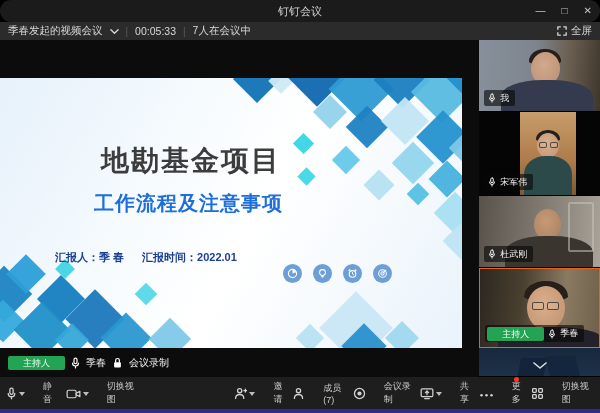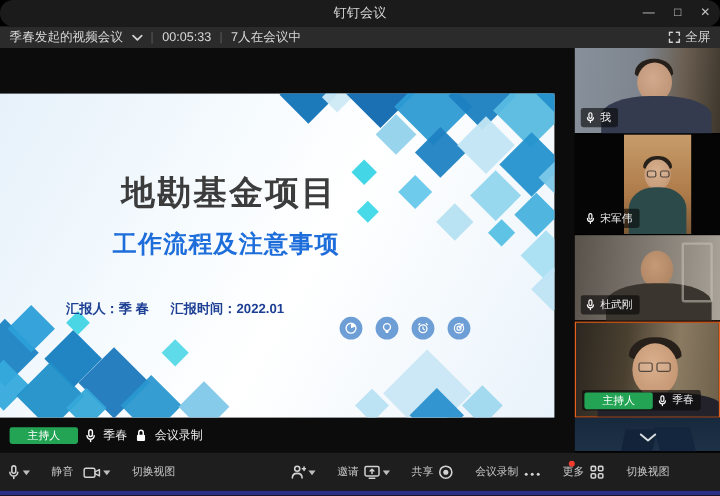--- a/index.html
+++ b/index.html
@@ -312,37 +312,46 @@
               <circle cx="7" cy="4.5" r="2.6"></circle>
               <path d="M2 14 c0-3 2.2-4.8 5-4.8 s5 1.8 5 4.8"></path>
               <path d="M12.2 4.5 h3.6 M14 2.7 v3.6"></path>
             </svg>
           <span class="caret"></span>
         </span>
         <span>邀请</span>
       </div>
       <div class="tool">
         <span class="ic">
+          <svg class="line" width="13" height="13" viewBox="0 0 16 16">
+              <circle cx="8" cy="4.5" r="2.6"></circle>
+              <path d="M3 14 c0-3 2.2-4.8 5-4.8 s5 1.8 5 4.8"></path>
+            </svg>
+        </span>
+        <span>成员(7)</span>
+      </div>
+      <div class="tool">
+        <span class="ic">
+          <svg width="13" height="13" viewBox="0 0 16 16">
+              <circle cx="8" cy="8" r="6.2" fill="none" stroke="#d2d2d2" stroke-width="1.6"></circle>
+              <circle cx="8" cy="8" r="2.6" fill="#d2d2d2"></circle>
+            </svg>
+        </span>
+        <span>会议录制</span>
+      </div>
+      <div class="tool">
+        <span class="ic">
           <svg class="line" width="14" height="13" viewBox="0 0 18 16">
               <rect x="1.5" y="2" width="15" height="10" rx="1.5"></rect>
               <path d="M9 9.5 V5 M7 6.8 L9 4.8 L11 6.8"></path>
               <path d="M6 14.5 h6"></path>
             </svg>
           <span class="caret"></span>
         </span>
         <span>共享</span>
-      </div>
-      <div class="tool">
-        <span class="ic">
-          <svg width="13" height="13" viewBox="0 0 16 16">
-              <circle cx="8" cy="8" r="6.2" fill="none" stroke="#d2d2d2" stroke-width="1.6"></circle>
-              <circle cx="8" cy="8" r="2.6" fill="#d2d2d2"></circle>
-            </svg>
-        </span>
-        <span>会议录制</span>
       </div>
       <div class="tool more-wrap">
         <span class="ic">
           <svg class="fill" width="15" height="13" viewBox="0 0 18 14">
               <circle cx="3" cy="9" r="1.5"></circle>
               <circle cx="9" cy="9" r="1.5"></circle>
               <circle cx="15" cy="9" r="1.5"></circle>
             </svg>
         </span>
         <span class="red-dot"></span>

